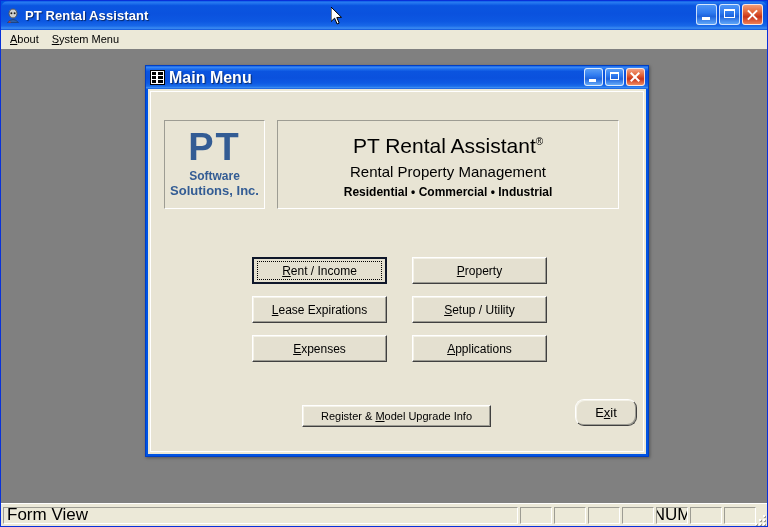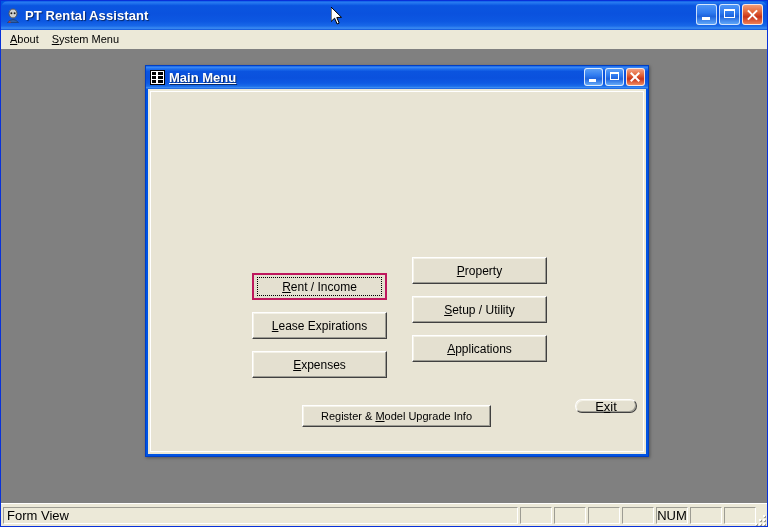--- a/index.html
+++ b/index.html
@@ -144,21 +144,21 @@
     height: 17px;
     box-sizing: border-box;
     border: 1px solid;
     border-color: #9D9C93 #FFFFFF #FFFFFF #9D9C93;
     background: #ECE9D8;
     display: flex;
     align-items: center;
     padding-left: 3px;
     margin-right: 2px;
     color: #000;
-    font-size: 13px;
+    font-size: 17px;
     overflow: hidden;
     white-space: nowrap;
   }
   .sb-main { flex: 0 0 515px; }
   .sb-small { flex: 0 0 32px; }
   .sb-num { justify-content: center; padding-left: 0; }
   .sb-grip {
     position: absolute;
     right: 2px; bottom: 1px;
     width: 14px; height: 14px;
@@ -201,26 +201,25 @@
     border: 1px solid #000;
     box-sizing: border-box;
     position: relative;
     overflow: hidden;
   }
   .mm-icon i {
     position: absolute; background: #000;
   }
   .mm-title-text {
     color: #fff;
-    font-size: 13px;
+    font-size: 16px;
     font-weight: bold;
     font-family: "Liberation Sans", sans-serif;
     text-shadow: 1px 1px 1px rgba(0,0,0,.55);
     white-space: nowrap;
-    text-decoration: underline;
   }
   .mm-tb-buttons {
     position: absolute; right: 3px; top: 2px;
     display: flex; gap: 2px;
   }
   .mm-tb-btn {
     width: 19px; height: 18px;
     border-radius: 3px;
     border: 1px solid rgba(255,255,255,.8);
     box-sizing: border-box;
@@ -358,39 +357,38 @@
     font-size: 12px;
     color: #000;
     display: flex;
     align-items: center;
     justify-content: center;
     cursor: default;
     white-space: nowrap;
     user-select: none;
   }
   .win-btn.default {
-    border: 2px solid #be185d;
+    border: 2px solid #0f172a;
     box-shadow: none;
     position: relative;
-    margin-top: 16px;
   }
   .win-btn.default .focusrect {
     position: absolute;
     left: 3px; right: 3px; top: 2px; bottom: 2px;
     border: 1px dotted #000;
     pointer-events: none;
   }
   .win-btn.wide {
     width: 189px;
     height: 22px;
     font-size: 11px;
   }
   .win-btn.exit {
     width: 62px;
-    height: 14px;
+    height: 27px;
     font-size: 13px;
     border-radius: 9px;
   }
 
   .bottom-row {
     position: absolute;
     left: 0; right: 0;
     top: 307px;
     height: 34px;
   }
@@ -469,20 +467,35 @@
           </div>
           <div class="mm-tb-btn close">
             <span class="mm-glyph-close"></span>
           </div>
         </div>
       </div>
 
       <div class="mm-body">
         <div class="mm-inner">
 
+          <div class="hdr">
+
+            <div class="logo-box">
+              <div class="logo-pt">PT</div>
+              <div class="logo-sw">Software</div>
+              <div class="logo-ss">Solutions, Inc.</div>
+            </div>
+
+            <div class="title-box">
+              <div class="prod-title"><span>PT Rental Assistant</span><sup>®</sup></div>
+              <div class="prod-sub1">Rental Property Management</div>
+              <div class="prod-sub2">Residential • Commercial • Industrial</div>
+            </div>
+
+          </div>
 
           <div class="btn-col left">
             <div class="win-btn default">
               <span class="focusrect"></span>
               <span><u>R</u>ent / Income</span>
             </div>
             <div class="win-btn">
               <span><u>L</u>ease Expirations</span>
             </div>
             <div class="win-btn">

